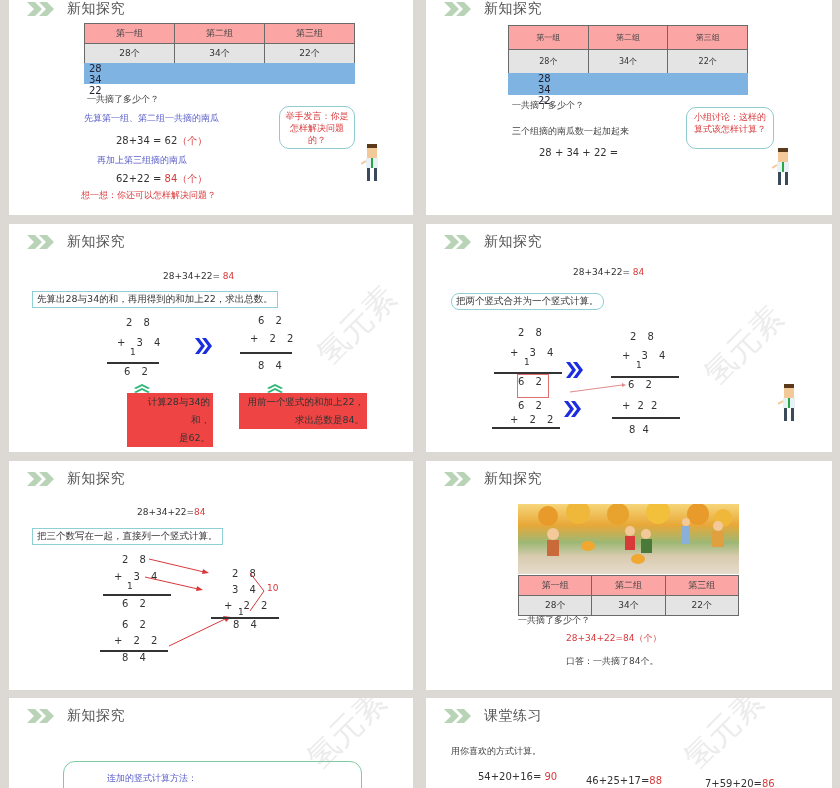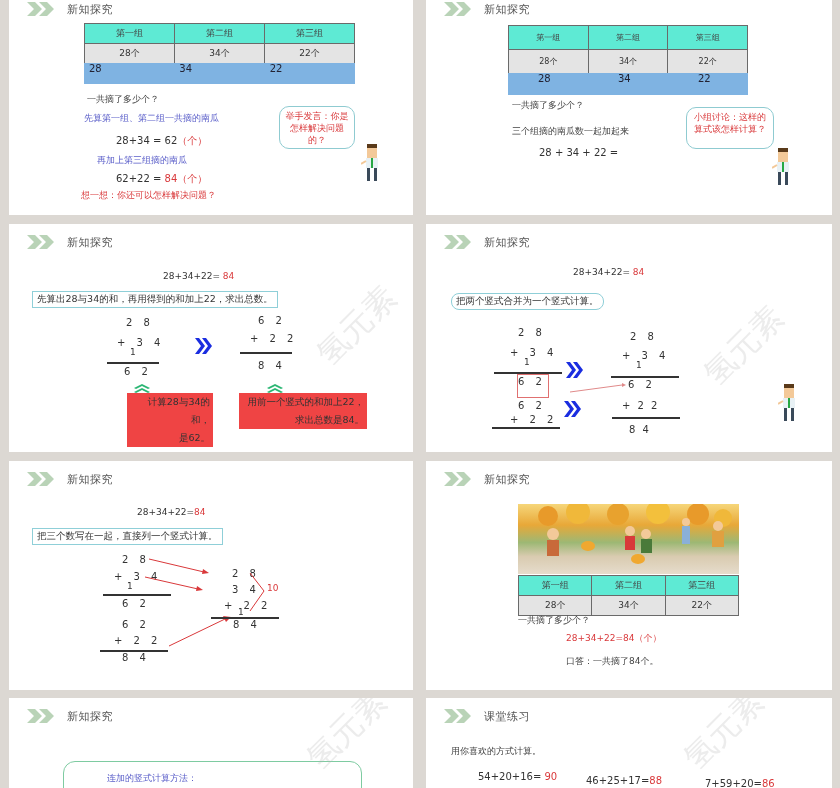--- a/index.html
+++ b/index.html
@@ -12,35 +12,35 @@
   .s4 { left: 426px; top: 224px; width: 406px; height: 228px; }
   .s5 { left: 9px;   top: 461px; width: 404px; height: 229px; }
   .s6 { left: 426px; top: 461px; width: 406px; height: 229px; }
   .s7 { left: 9px;   top: 698px; width: 404px; height: 100px; }
   .s8 { left: 426px; top: 698px; width: 406px; height: 100px; }
 
   .hdr { position: absolute; left: 18px; top: 10px; height: 16px; display: flex; align-items: center; }
   .s1 .hdr, .s2 .hdr { top: 11px; }
   .chev { width: 30px; height: 14px; position: relative; margin-right: 10px; }
   .chev svg { position: absolute; left: 0; top: 0; }
-  .hdr-title { font-size: 11px; color: #555; font-family: Liberation Serif, serif; letter-spacing: 0.5px; }
+  .hdr-title { font-size: 14px; color: #555; font-family: Liberation Serif, serif; letter-spacing: 0.5px; }
 
   .abs { position: absolute; white-space: nowrap; }
   .t-black { color: #333; }
   .t-red { color: #d9383a; }
   .t-blue { color: #5a5ec9; }
   .t-gray { color: #444; }
   .f10 { font-size: 10px; }
   .f9 { font-size: 9px; }
 
   table.grp { position: absolute; border-collapse: collapse; font-size: 9px; text-align: center; }
   table.grp td { border: 1px solid #6a6a6a; height: 20px; }
-  table.grp tr.head td { background: #5eead4; color: #444; }
+  table.grp tr.head td { background: #fca5a5; color: #444; }
   table.grp tr.cnt td { background: #e4e4e4; color: #333; }
-  .bluebar { position: absolute; background: #7fb3e2; display: flex; font-size: 10px; color: #223; }
+  .bluebar { position: absolute; background: #7fb3e2; display: flex; font-size: 10px; color: #223; flex-direction: column; }
   .bluebar span { flex: 1; padding-left: 26px; }
 
   .bubble { position: absolute; border: 1.5px solid #8fcbd1; background: #fff; border-radius: 10px; color: #d9383a; font-size: 9px; text-align: center; line-height: 12px; font-family: "DejaVu Serif", serif; padding: 3px 4px; }
   .bubble.purple { border-color: #a88fb8; }
 
   .boxed { position: absolute; border: 1.5px solid #8fcfd8; padding: 1px 4px; font-size: 9.5px; color: #333; white-space: nowrap; }
 
   .vc { position: absolute; font-size: 10px; color: #333; letter-spacing: 4px; white-space: nowrap; }
   .hr { position: absolute; height: 1.5px; background: #333; }
   .note { position: absolute; background: #ef4444; font-size: 9.5px; color: #333; text-align: right; line-height: 18px; padding: 0 3px; margin-left: 32px; }

